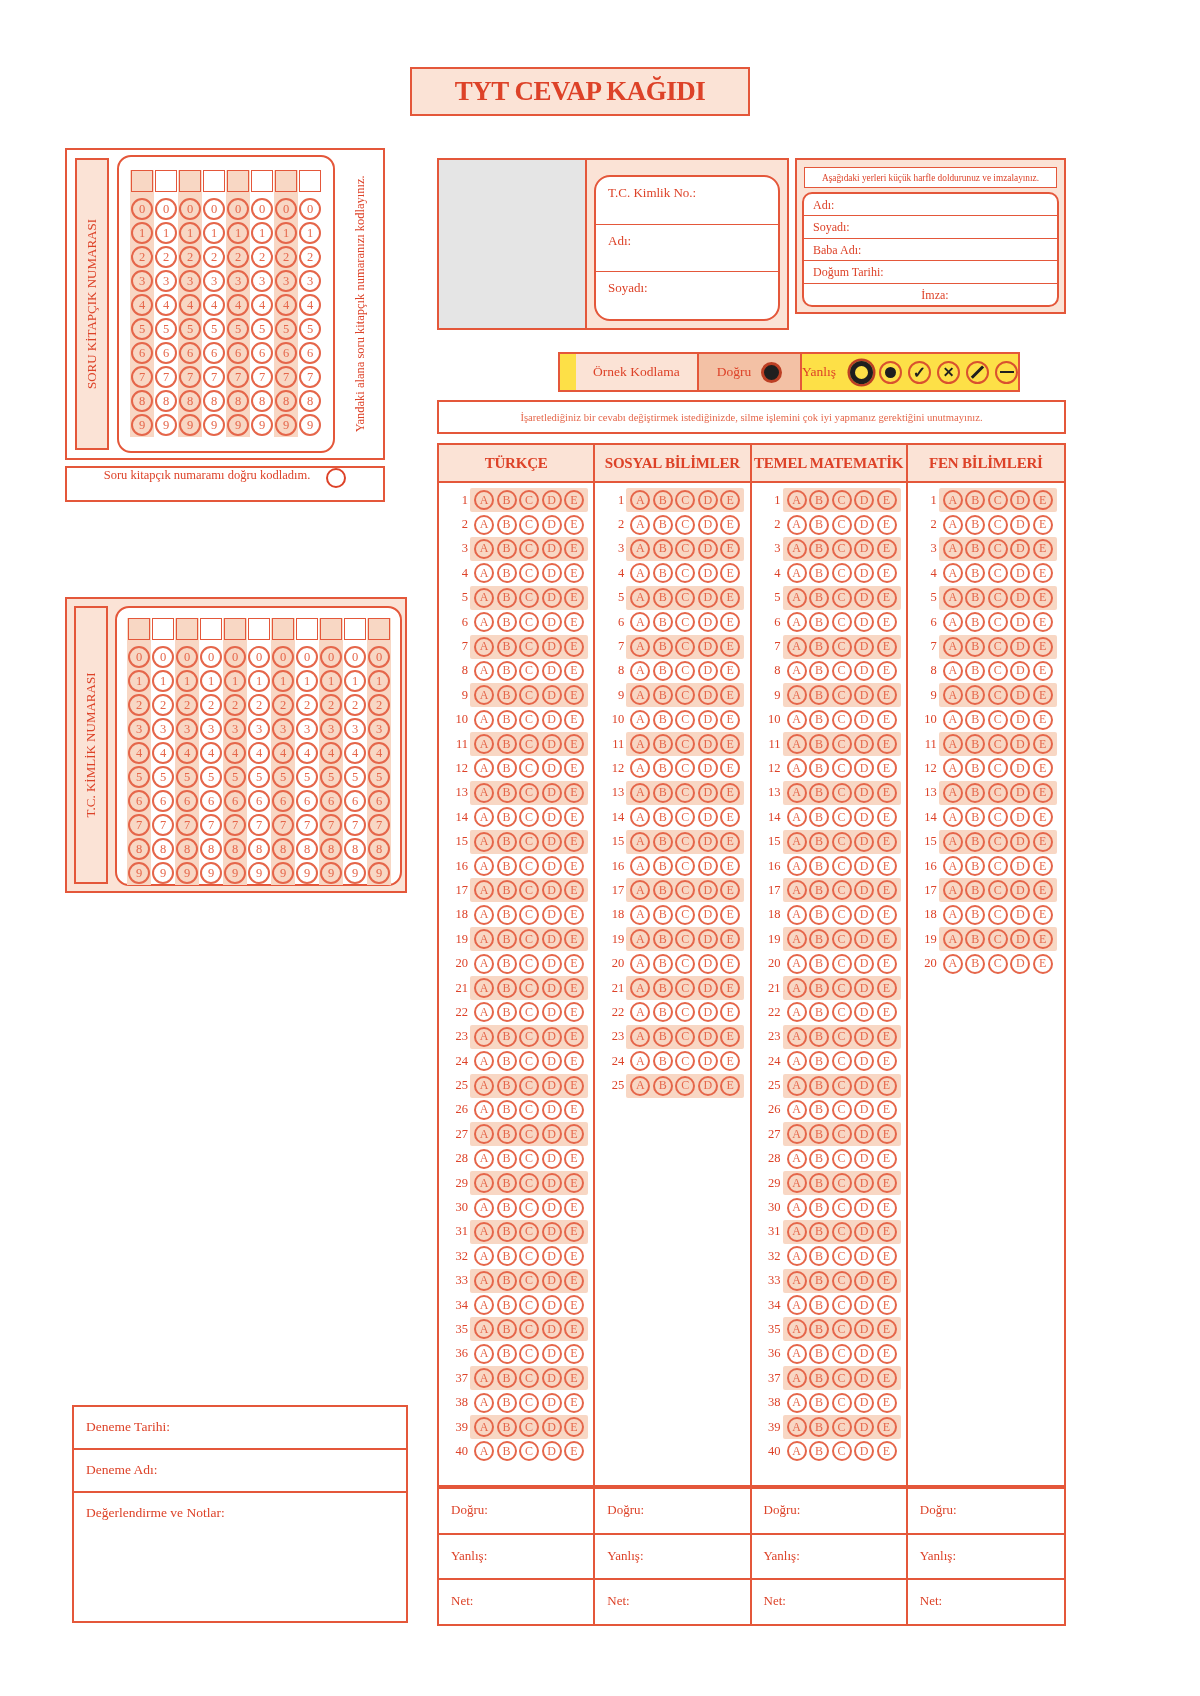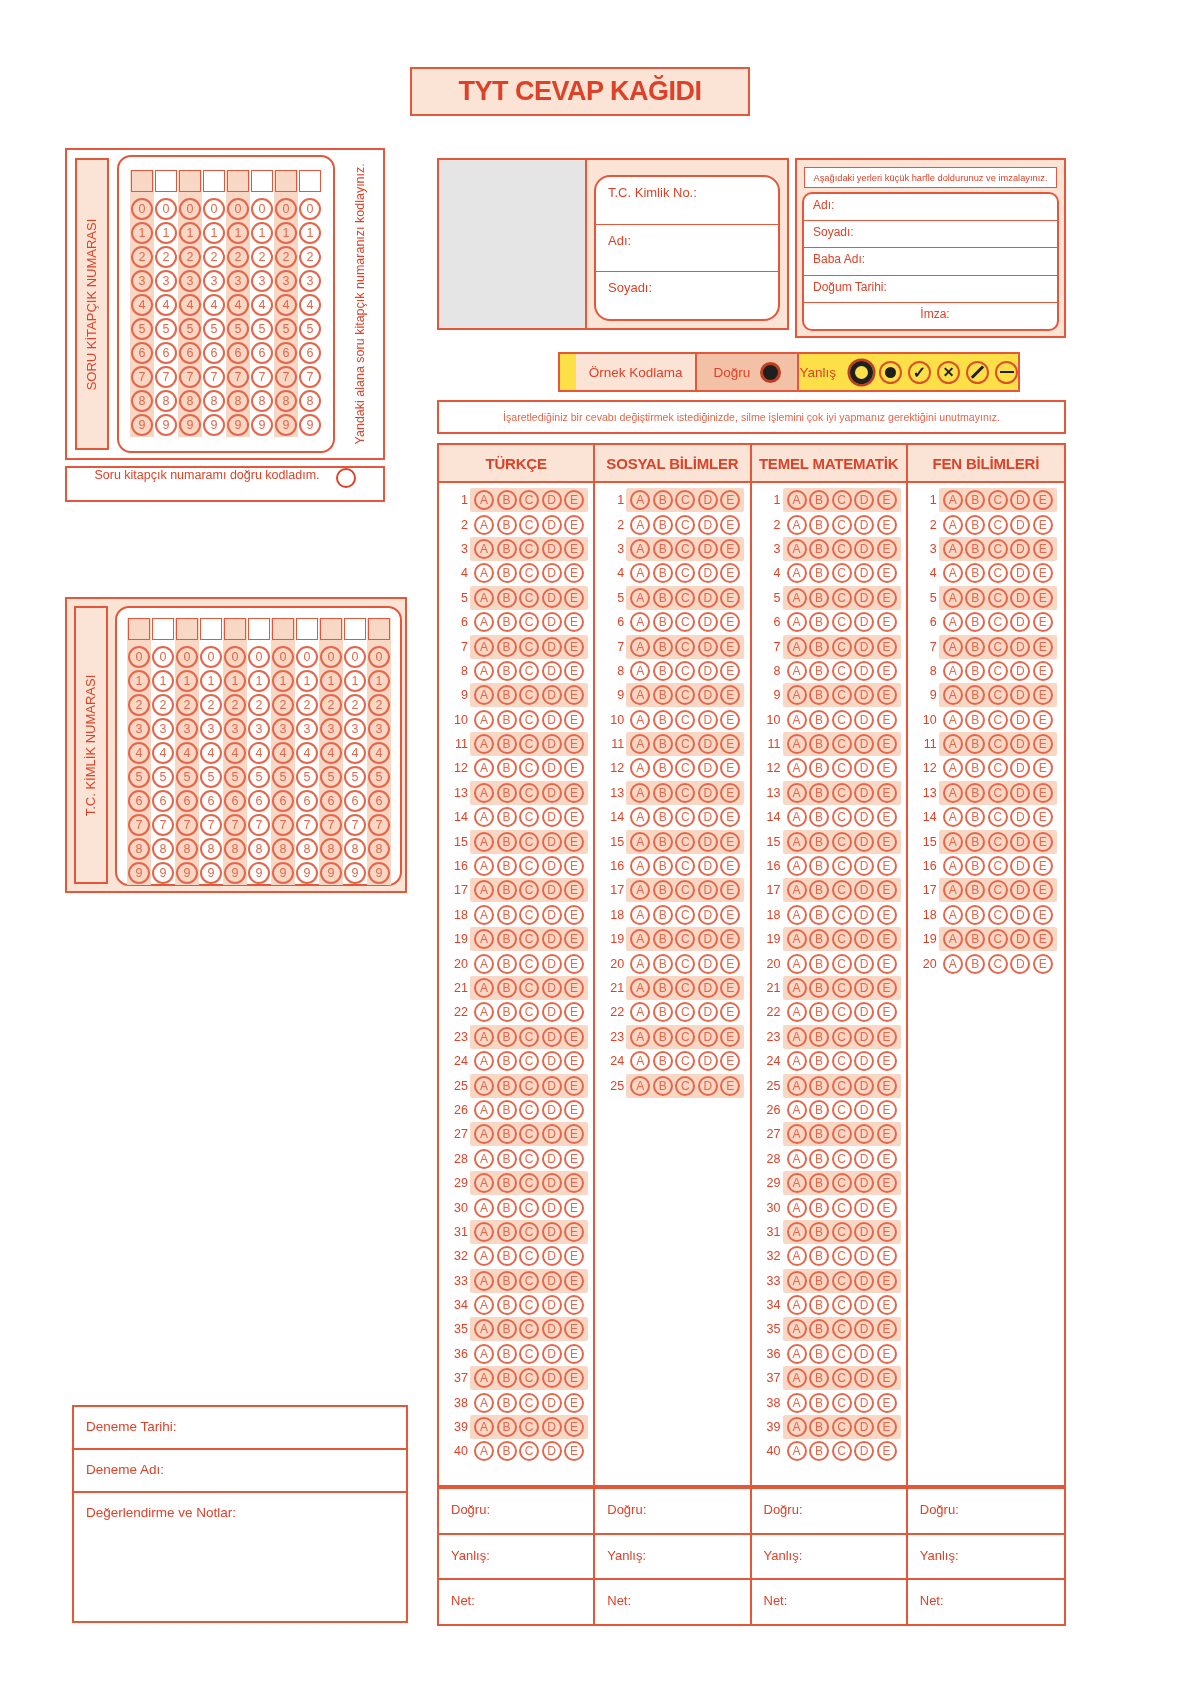--- a/index.html
+++ b/index.html
@@ -3,21 +3,21 @@
 <meta charset="utf-8">
 <style>
   * { box-sizing: border-box; margin: 0; padding: 0; }
   html,body { background:#fff; }
   :root{
     --accent:#E4573A; --red:#DD4228; --bubble:#E5664A;
     --peach:#FBE3D6; --band:#F8D7C4; --peachdark:#F3C1A5; --ink:#1F1F1F;
   }
   #page{
     position:relative; width:1200px; height:1696px; background:#fff;
-    font-family:Liberation Sans, sans-serif; color:var(--red); overflow:hidden;
+    font-family:Liberation Serif, serif; color:var(--red); overflow:hidden;
   }
   .abs{ position:absolute; }
 
   
   #title-box{ left:410px; top:67px; width:340px; height:49px; background:var(--peach);
     border:2.5px solid var(--accent); display:flex; align-items:center; justify-content:center;
     font-size:27px; font-weight:bold; color:var(--red); letter-spacing:-0.5px; }
 
   
   #booklet-panel{ left:65px; top:148px; width:320px; height:312px; border:2px solid var(--accent); background:#fff; }
@@ -59,21 +59,21 @@
   
   #candidate-box{ left:437px; top:158px; width:352px; height:172px; border:2.5px solid var(--accent); background:#e5e5e5; }
   #cand-right{ position:absolute; left:146px; right:0; top:0; bottom:0; background:var(--peach);
     border-left:2.5px solid var(--accent); }
   #cand-inner{ position:absolute; left:7px; right:7px; top:15px; bottom:7px; background:#fff;
     border:2px solid var(--accent); border-radius:16px; display:flex; flex-direction:column; overflow:hidden; }
   .cand-row{ flex:1; border-bottom:1.5px solid var(--accent); padding:8px 0 0 12px; font-size:13px; }
   .cand-row:last-child{ border-bottom:none; }
 
   
-  #fill-box{ left:795px; top:158px; width:271px; height:180px; border:2.5px solid var(--accent); background:var(--peach); }
+  #fill-box{ left:795px; top:158px; width:271px; height:156px; border:2.5px solid var(--accent); background:var(--peach); }
   #fill-header{ position:absolute; left:7px; right:7px; top:7px; height:21px; background:#fff;
     border:1.5px solid var(--accent); display:flex; align-items:center; justify-content:center;
     font-size:9.3px; text-align:center; }
   #fill-inner{ position:absolute; left:5px; right:5px; top:32px; bottom:5px; background:#fff;
     border:2px solid var(--accent); border-radius:10px; display:flex; flex-direction:column; overflow:hidden; }
   .fill-row{ flex:1; border-bottom:1.5px solid var(--accent); padding:4px 0 0 9px; font-size:12px; }
   .fill-row:last-child{ border-bottom:none;text-align:center; }
 
   
   #example-bar{ left:558px; top:352px; width:462px; height:40px; border:2.5px solid var(--accent); display:flex; background:#fde047;padding-left:16px; }

